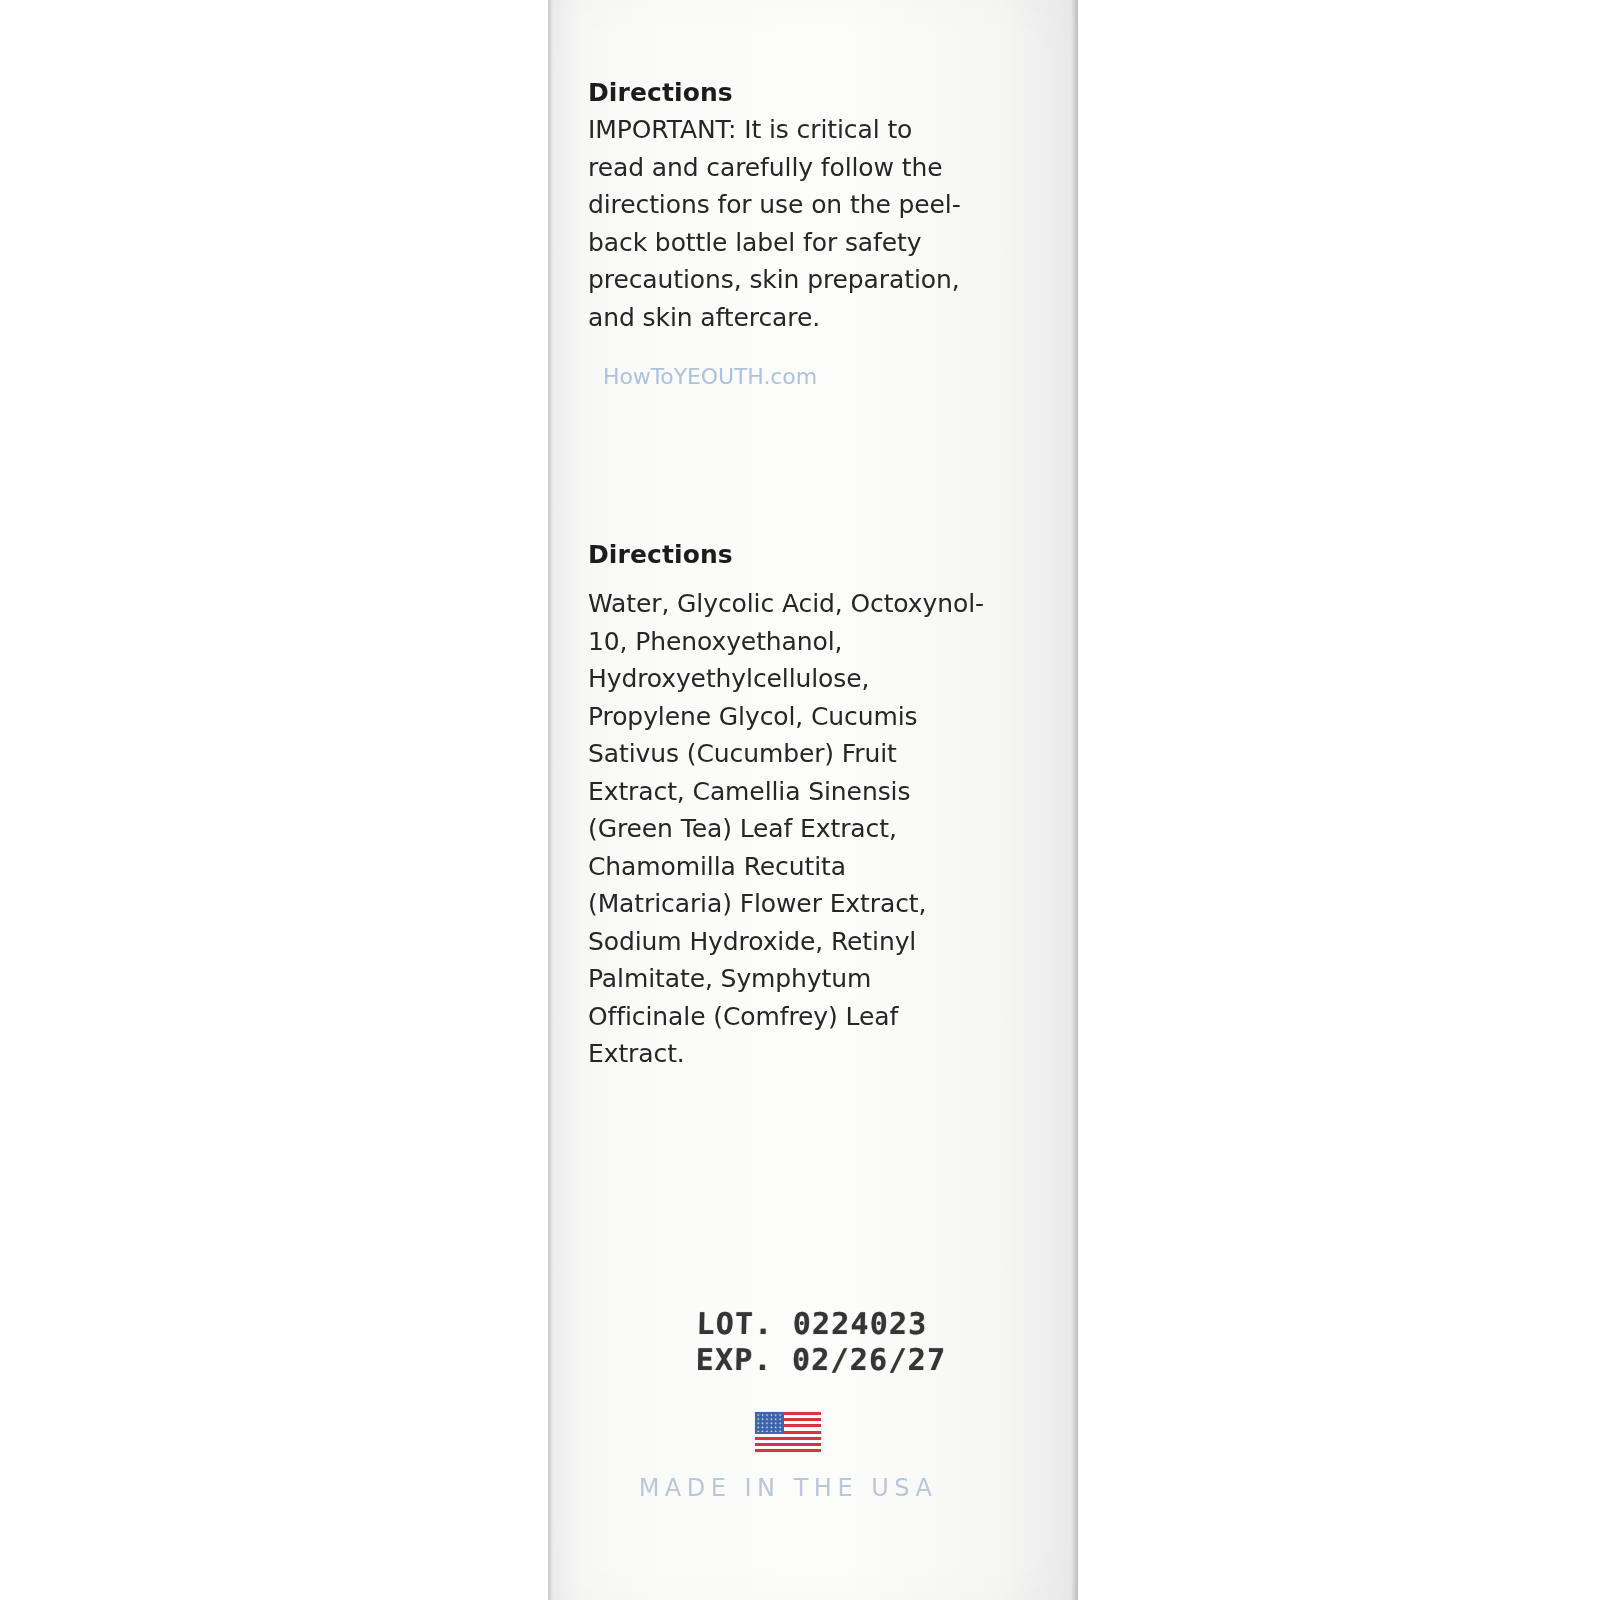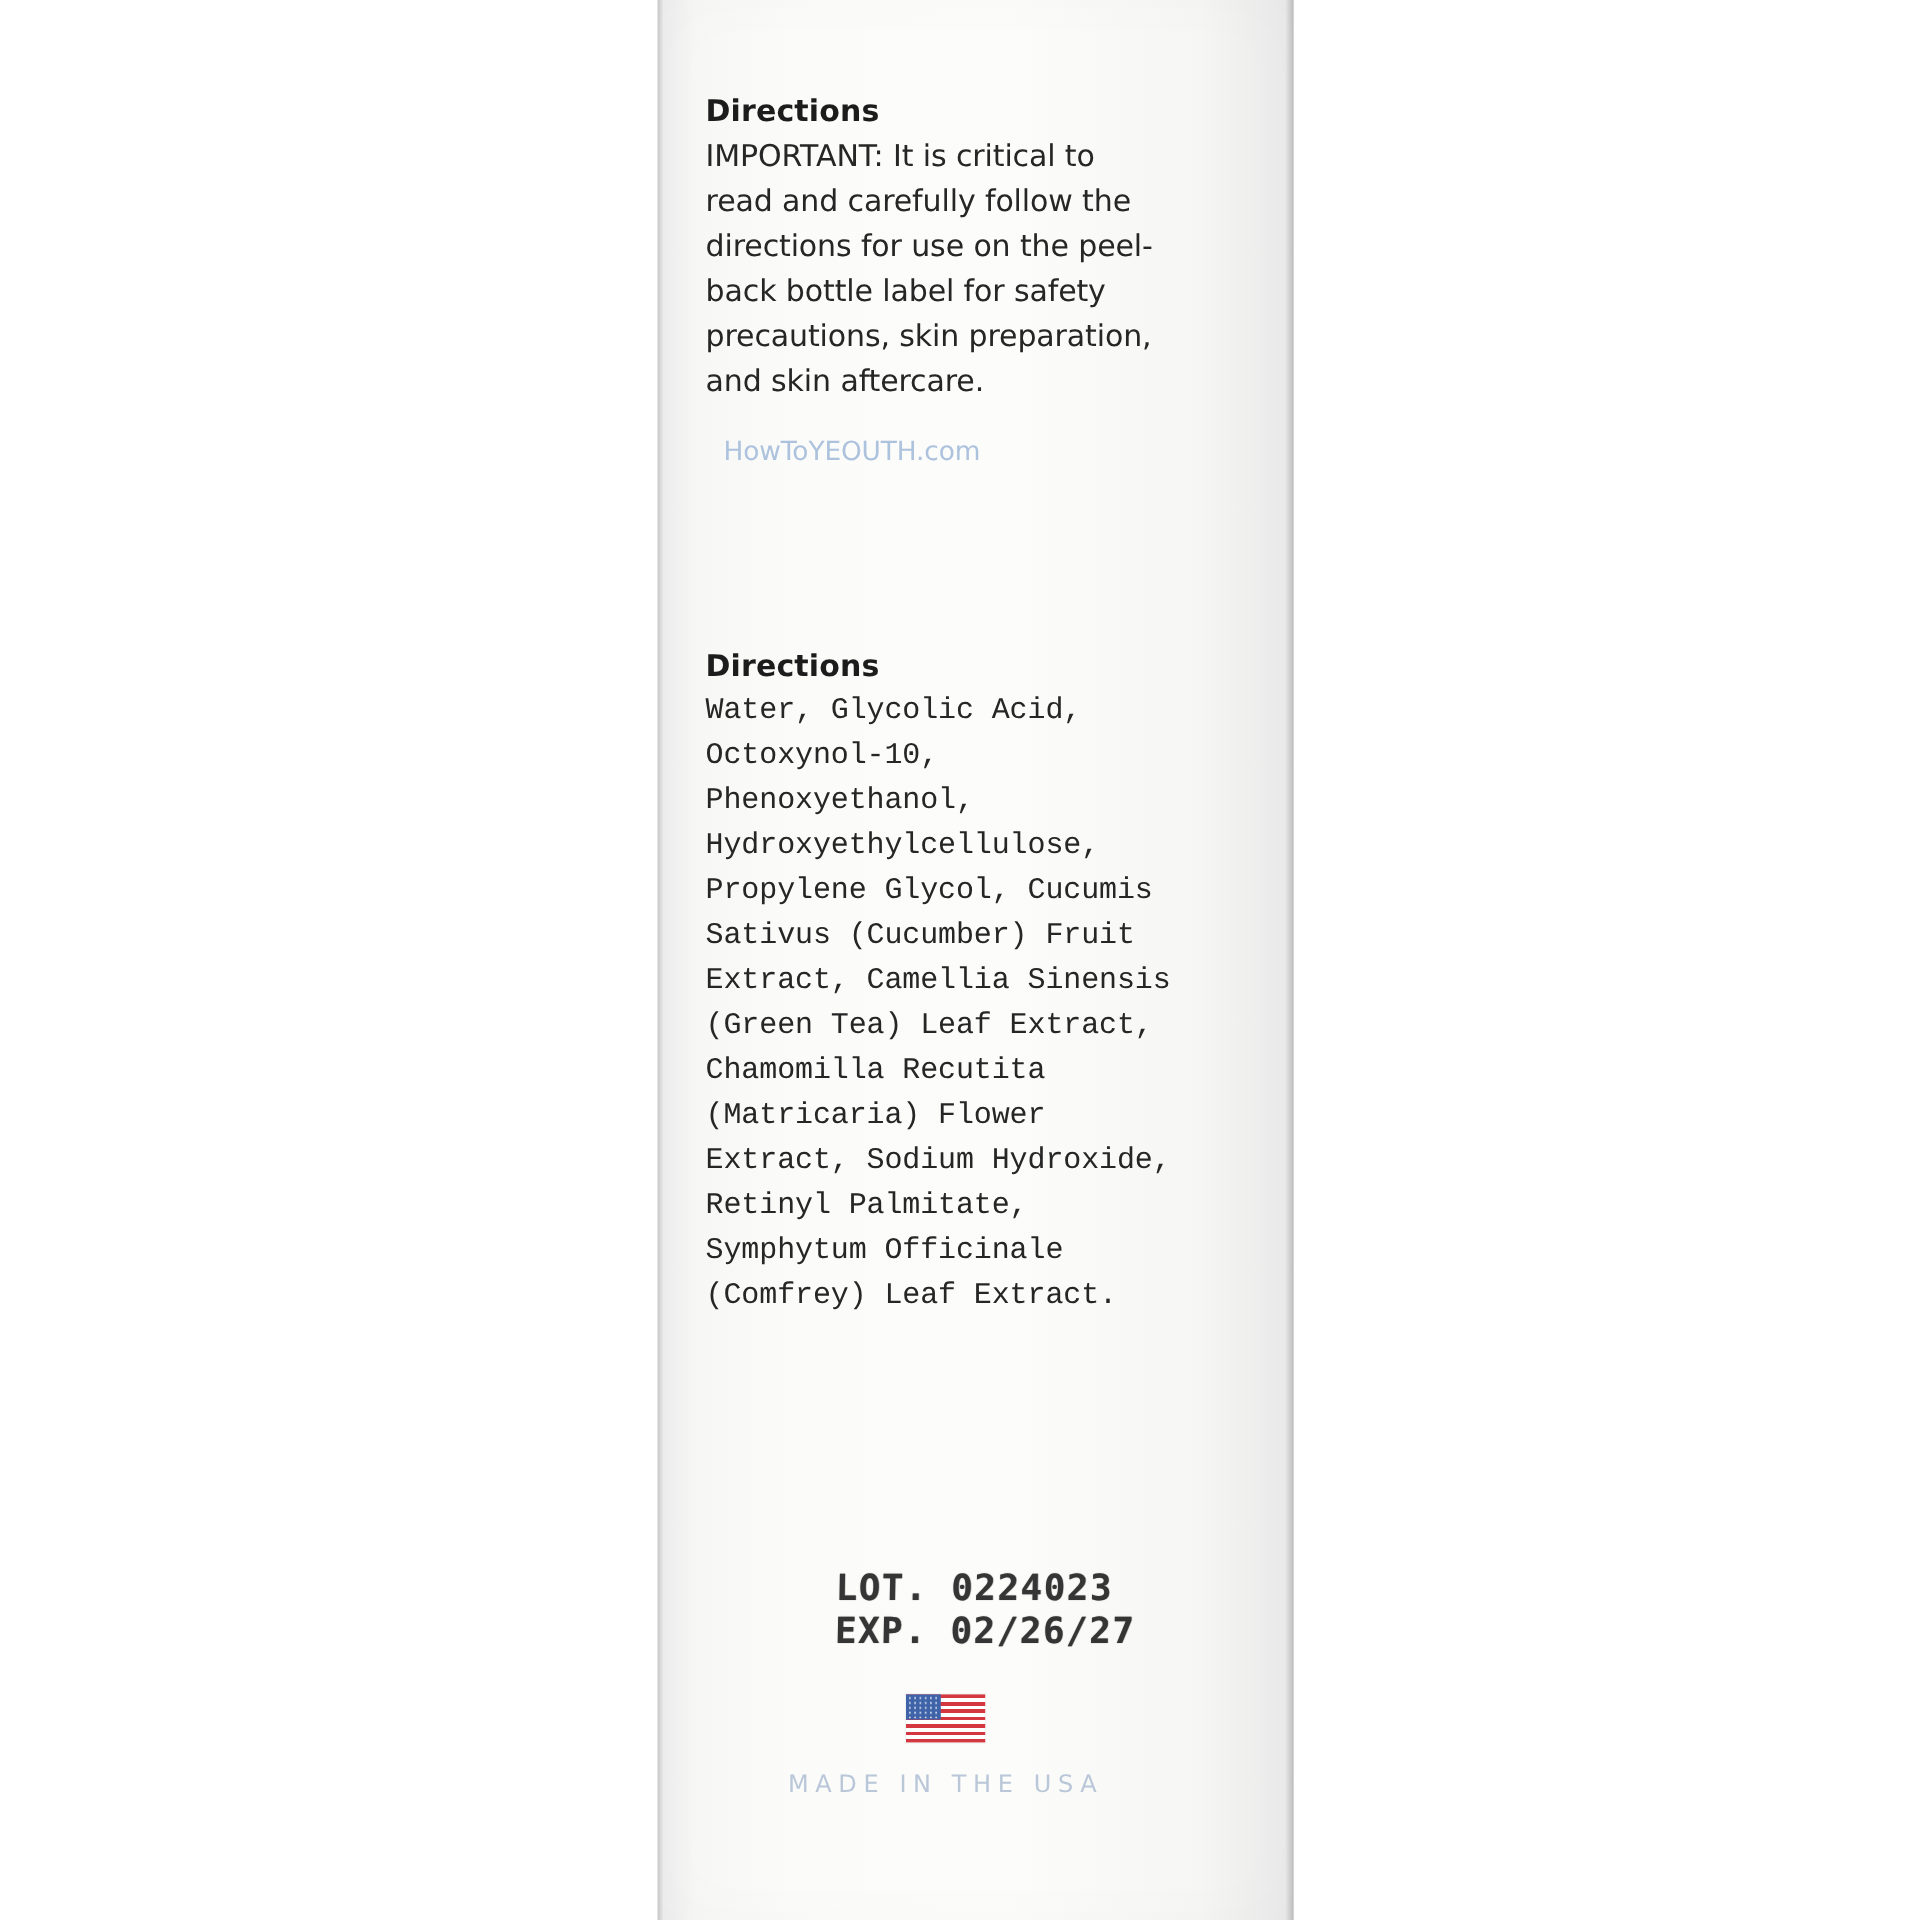--- a/index.html
+++ b/index.html
@@ -91,23 +91,22 @@
     margin-left: 15px;
   }
 
   #ingredients-block {
     position: absolute;
     top: 540px;
     left: 0;
     width: 400px;
   }
   #ingredients-body {
-    margin-top: 4px;
-    width: 400px;
-    font-family: Liberation Mono, monospace;
+    margin-top: 16px;
+    width: 400px;
   }
 
   
   .code-print {
     position: absolute;
     left: 108px;
     top: 1306px;
     font-family: "DejaVu Sans Mono", monospace;
     font-size: 30px;
     font-weight: 700;
@@ -159,21 +158,21 @@
       radial-gradient(circle, rgba(255,255,255,0.85) 0.7px, rgba(255,255,255,0) 1px);
     background-size: 4.4px 4.1px;
   }
 
   .made-in {
     position: absolute;
     left: 0;
     top: 1474px;
     width: 400px;
     text-align: center;
-    font-size: 20px;
+    font-size: 24px;
     letter-spacing: 5.5px;
     color: #b9c7d8;
     font-weight: 400;
   }
 </style>
 </head>
 <body>
 
 <div class="panel">
   <div class="content">

